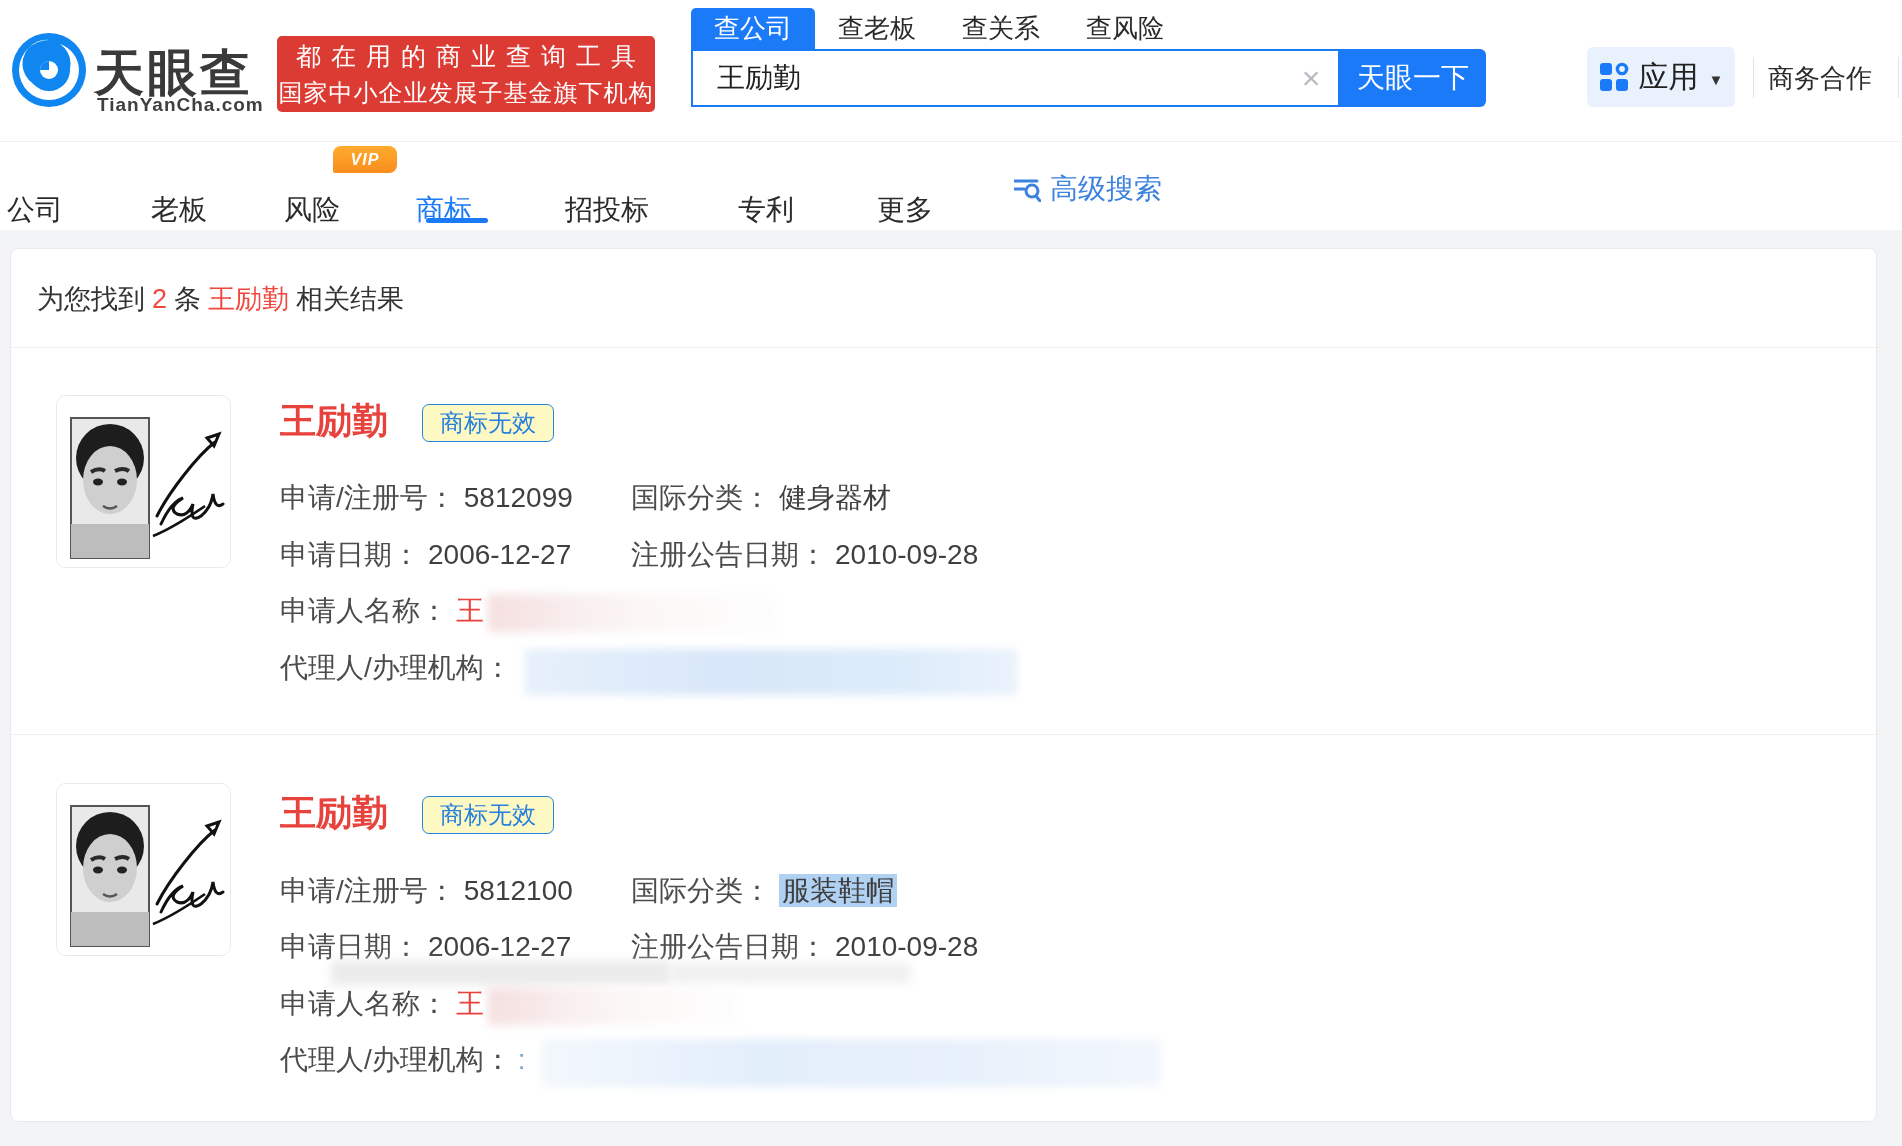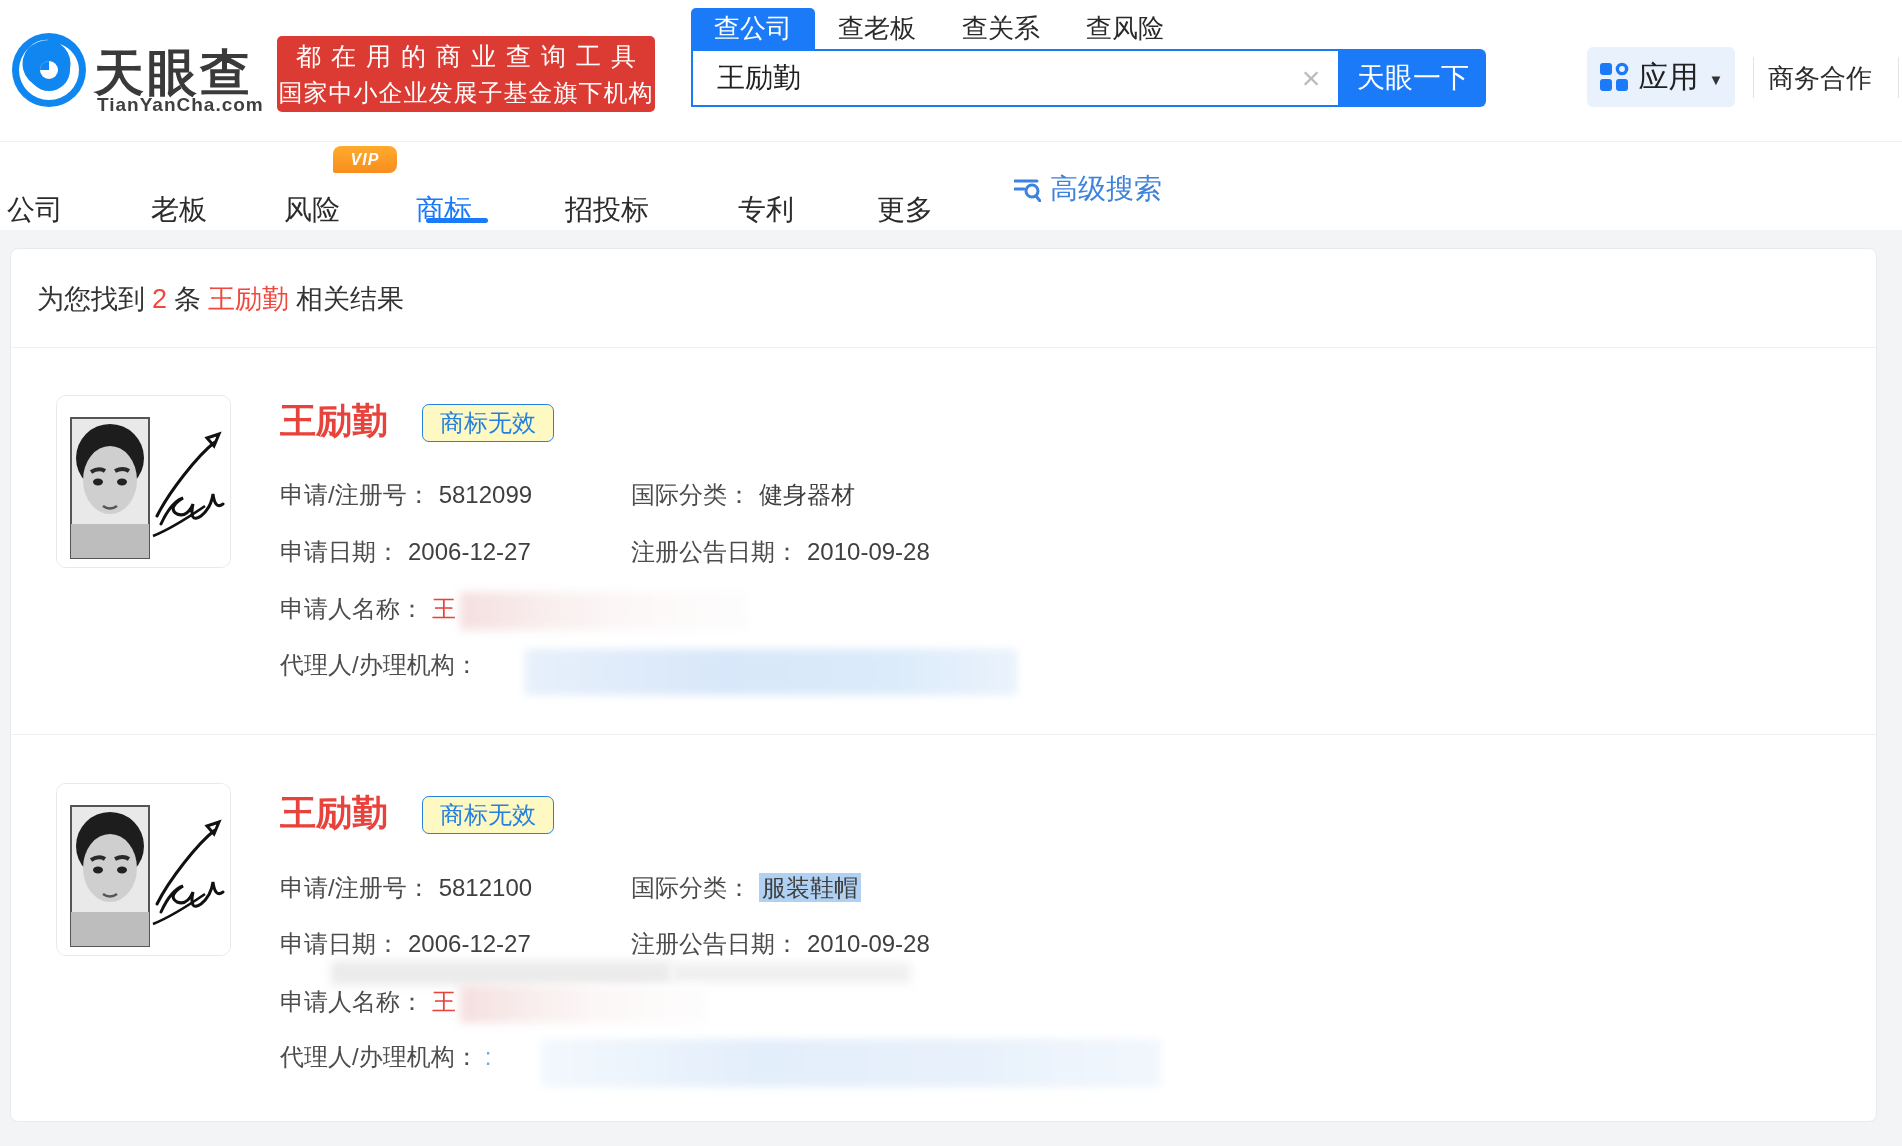--- a/index.html
+++ b/index.html
@@ -77,21 +77,21 @@
 
   .tm-img {
     width:175px; height:173px; background:#fff;
     border:1px solid #e9e9e9; border-radius:10px; overflow:hidden;
   }
   .card-title { font-size:36px; font-weight:700; color:#e8423c; cursor:pointer; }
   .badge {
     height:38px; padding:0 17px; display:inline-flex; align-items:center;
     border:1px solid #2680dd; border-radius:7px; color:#2680dd; font-size:24px; background:#fef9c3;
   }
-  .frow { position:absolute; font-size:24px; color:#454545; white-space:nowrap; }
+  .frow { position:absolute; font-size:28px; color:#454545; white-space:nowrap; }
   .flabel { color:#4c4c4c; }
   .fval { color:#3f3f3f; margin-left:8px; }
   .col2 { position:absolute; left:594px; top:0; }
   .red-val { color:#e8423c; margin-left:8px; }
   .class-hl { background:#b1d1f3; padding:1px 3px; }
 
   .blur-pink {
     display:inline-block; vertical-align:middle; margin-left:4px;
     width:290px; height:38px;
     background:linear-gradient(90deg,#f5dfdf 0%,#f9eeee 30%,#fcf7f7 55%,#fdfdfd 100%);

